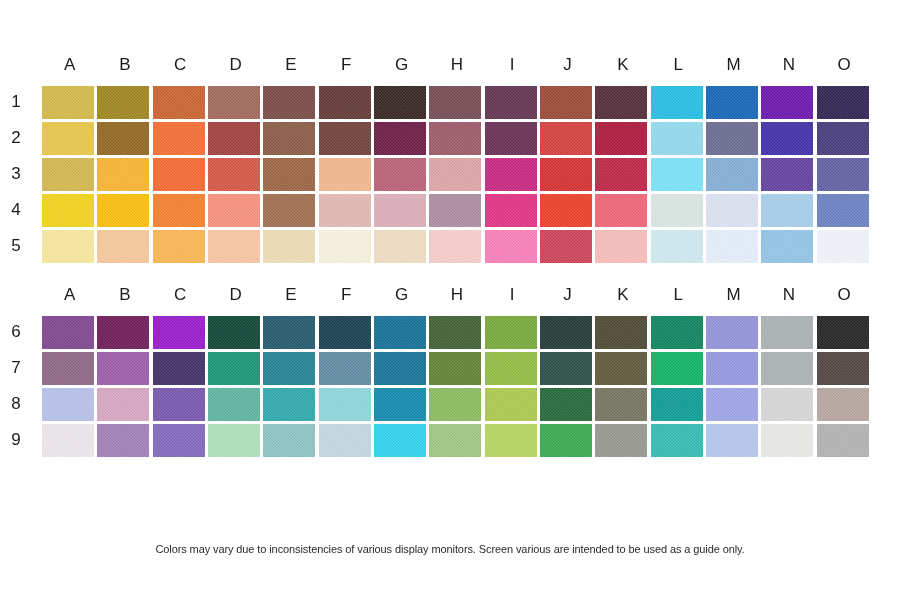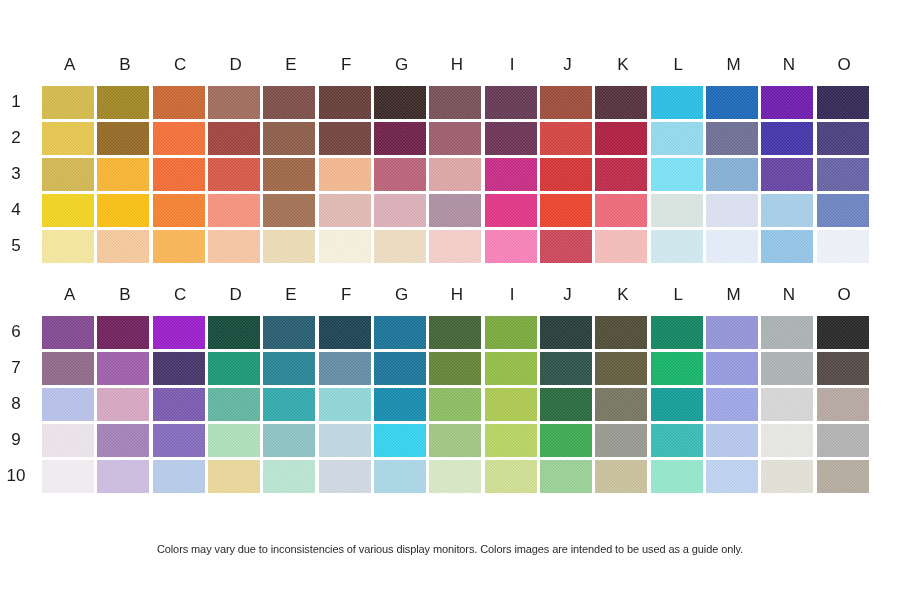--- a/index.html
+++ b/index.html
@@ -304,36 +304,18 @@
           <div class="swatch" style="background-color: rgb(42, 210, 238);"></div>
           <div class="swatch" style="background-color: rgb(157, 197, 125);"></div>
           <div class="swatch" style="background-color: rgb(181, 211, 92);"></div>
           <div class="swatch" style="background-color: rgb(50, 168, 75);"></div>
           <div class="swatch" style="background-color: rgb(147, 150, 141);"></div>
           <div class="swatch" style="background-color: rgb(45, 185, 177);"></div>
           <div class="swatch" style="background-color: rgb(179, 198, 238);"></div>
           <div class="swatch" style="background-color: rgb(232, 232, 230);"></div>
           <div class="swatch" style="background-color: rgb(176, 176, 176);"></div>
         </div>
-        <div class="chart-row">
-          <div class="row-label">10</div>
-          <div class="swatch" style="background-color: rgb(243, 238, 243);"></div>
-          <div class="swatch" style="background-color: rgb(204, 187, 226);"></div>
-          <div class="swatch" style="background-color: rgb(181, 203, 234);"></div>
-          <div class="swatch" style="background-color: rgb(234, 215, 149);"></div>
-          <div class="swatch" style="background-color: rgb(182, 230, 209);"></div>
-          <div class="swatch" style="background-color: rgb(207, 217, 228);"></div>
-          <div class="swatch" style="background-color: rgb(168, 215, 232);"></div>
-          <div class="swatch" style="background-color: rgb(214, 234, 194);"></div>
-          <div class="swatch" style="background-color: rgb(207, 222, 141);"></div>
-          <div class="swatch" style="background-color: rgb(149, 208, 146);"></div>
-          <div class="swatch" style="background-color: rgb(199, 191, 153);"></div>
-          <div class="swatch" style="background-color: rgb(144, 231, 203);"></div>
-          <div class="swatch" style="background-color: rgb(188, 210, 242);"></div>
-          <div class="swatch" style="background-color: rgb(227, 224, 215);"></div>
-          <div class="swatch" style="background-color: rgb(179, 169, 156);"></div>
-        </div>
       </div>
   </div>
 
-  <div id="footer-note">Colors may vary due to inconsistencies of various display monitors. Colors images are intended to be used as a guide only.</div>
+  <div id="footer-note">Colors may vary due to inconsistencies of various display monitors. Screen various are intended to be used as a guide only.</div>
 
 </div>
 
 </body></html>

